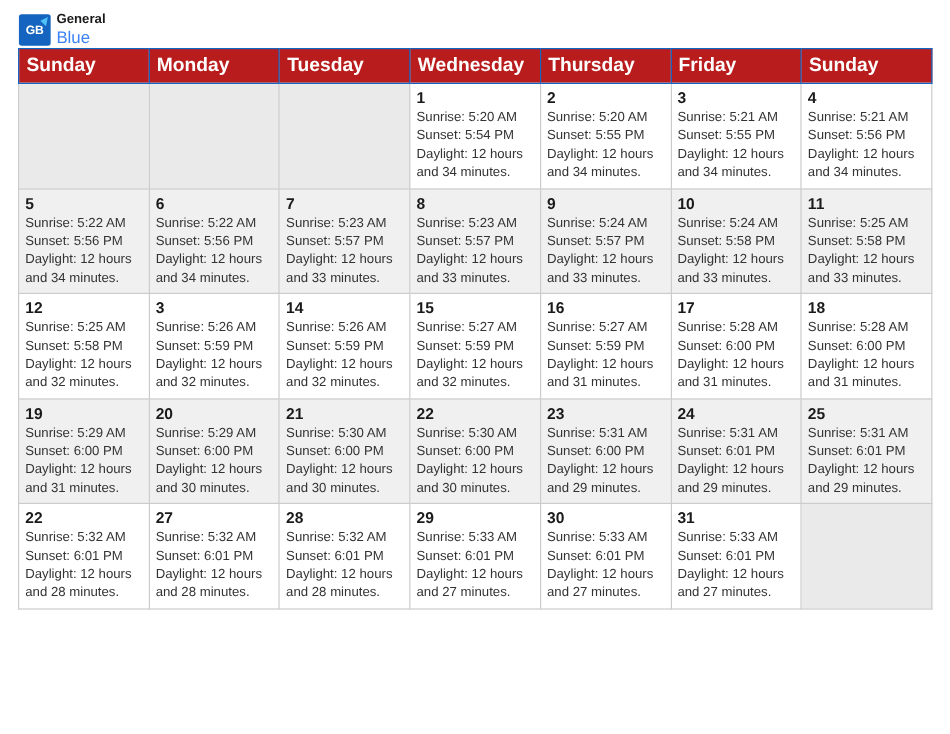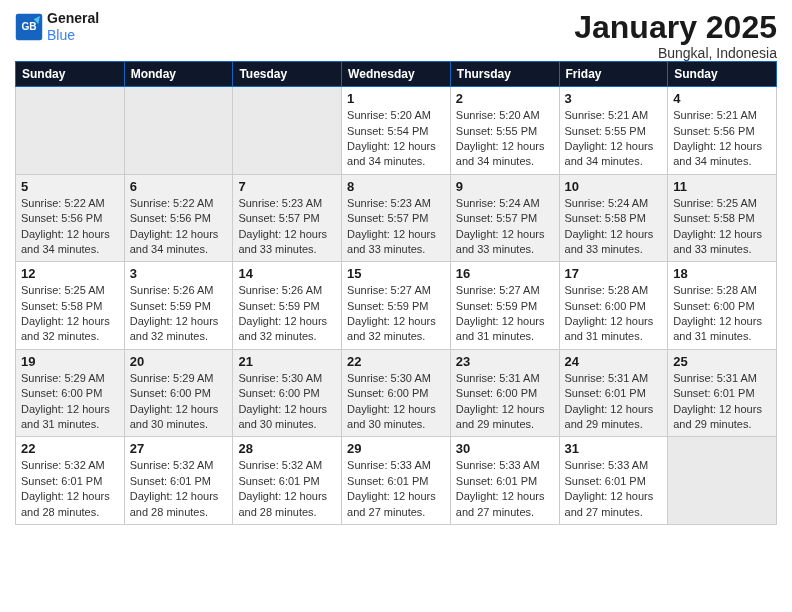--- a/index.html
+++ b/index.html
@@ -43,25 +43,25 @@
     .calendar-subtitle {
       font-size: 14px;
       color: #333;
     }
     .calendar {
       width: 100%;
       border-collapse: collapse;
       border: 1px solid #ccc;
     }
     .calendar th {
-      background-color: #0f172a;
+      background-color: #b91c1c;
       color: #fff;
       text-align: left;
       padding: 5px 6px;
-      font-size: 12px;
+      font-size: 16px;
       font-weight: bold;
       border: 1px solid #1565c0;
     }
     .calendar td {
       border: 1px solid #ccc;
       vertical-align: top;
       padding: 4px 5px;
       width: calc(100% / 7);
       min-height: 80px;
     }
@@ -95,27 +95,23 @@
 
 <div class="page">
   <div class="header">
     <div class="logo">
       <svg class="logo-icon" viewBox="0 0 36 36">
         <rect x="1" y="1" width="34" height="34" rx="3" fill="#1565c0"></rect>
         <text x="18" y="22" text-anchor="middle" font-size="13" font-weight="bold" fill="white" font-family="Arial">GB</text>
         <polygon points="24,8 32,4 30,14" fill="#4fc3f7"></polygon>
       </svg>
       <div>
-        <div style="font-size:14px;font-weight:bold;color:#1a1a1a;line-height:1.2;">General</div>
+        <div style="font-size:11px;font-weight:bold;color:#1a1a1a;line-height:1.2;">General</div>
         <div style="font-size:14px;font-weight:normal;color:#3b82f6;line-height:1.2;">Blue</div>
       </div>
-    </div>
-    <div class="title-block">
-      <div class="calendar-title">January 2025</div>
-      <div class="calendar-subtitle">Bungkal, Indonesia</div>
     </div>
   </div>
 
   <table class="calendar">
     <thead>
       <tr>
       <th>Sunday</th>
           <th>Monday</th>
           <th>Tuesday</th>
           <th>Wednesday</th>

